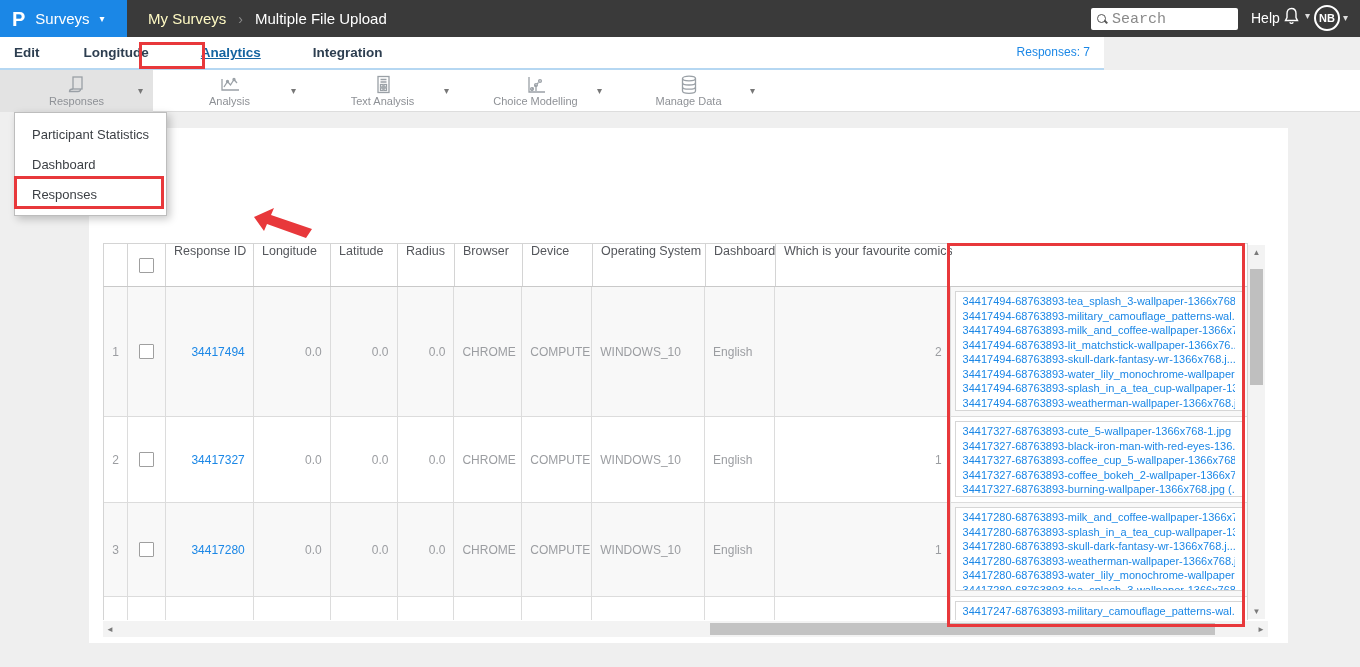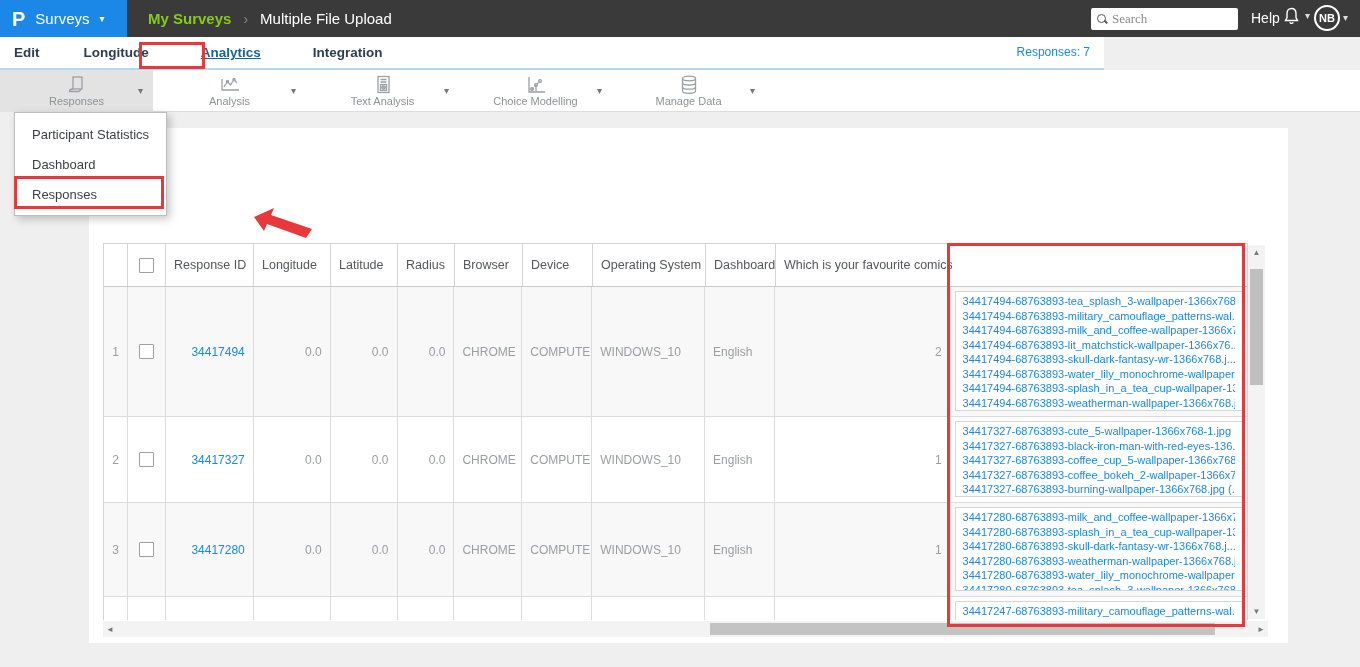--- a/index.html
+++ b/index.html
@@ -7,25 +7,25 @@
   .screen { position:relative; width:1360px; height:667px; overflow:hidden; background:#efefef; }
 
   
   .topbar { position:absolute; left:0; top:0; width:1360px; height:37px; background:#3a3a3a; z-index:20; }
   .logo-block { position:absolute; left:0; top:0; width:127px; height:37px; background:#1b87e6; display:flex; align-items:center; padding-left:12px; gap:10px; cursor:pointer; }
   .logo-p { color:#fff; font-size:20px; font-weight:700; line-height:1; }
   .product { color:#fff; font-size:15px; }
   .caret { font-size:10px; line-height:1; }
   .logo-block .caret { color:#fff; }
   .crumbs { position:absolute; left:148px; top:0; height:37px; display:flex; align-items:center; gap:12px; font-size:15px; }
-  .crumb-parent { color:#84cc16; cursor:pointer;font-weight:bold; }
+  .crumb-parent { color:#fef9c3; cursor:pointer; }
   .crumb-sep { color:#8a8a8a; font-size:14px; }
   .crumb-current { color:#ffffff; }
   .top-search { position:absolute; left:1091px; top:8px; width:147px; height:22px; background:#fff; border-radius:2px; display:flex; align-items:center; padding:0 6px; gap:4px; }
-  .top-search input { border:none; outline:none; width:110px; font-size:13px; color:#a16207; font-family:Liberation Serif, serif; background:transparent; }
+  .top-search input { border:none; outline:none; width:110px; font-size:15px; color:#a16207; font-family:Liberation Mono, monospace; background:transparent; }
   .top-search input::placeholder { color:#8a8a8a; }
   .mag { width:11px; height:11px; position:relative; flex:none; }
   .mag::before { content:""; position:absolute; left:0; top:0; width:7px; height:7px; border:1.5px solid #555; border-radius:50%; }
   .mag::after { content:""; position:absolute; left:7px; top:7px; width:4px; height:1.5px; background:#555; transform:rotate(45deg); }
   .help-link { position:absolute; left:1251px; top:10px; color:#fff; font-size:14px; cursor:pointer; }
   .bell-wrap { position:absolute; left:1282px; top:6px; display:flex; align-items:center; gap:4px; cursor:pointer; }
   .bell-wrap .caret, .avatar-wrap .caret { color:#ddd; }
   .avatar-wrap { position:absolute; left:1314px; top:5px; display:flex; align-items:center; gap:3px; cursor:pointer; }
   .avatar { width:26px; height:26px; border:2px solid #fff; border-radius:50%; color:#fff; font-size:11px; font-weight:700; display:flex; align-items:center; justify-content:center; }
 
@@ -59,21 +59,21 @@
   .dq-row { position:absolute; left:110px; top:207px; display:flex; align-items:center; gap:12px; }
   .dq-label { font-size:13.5px; color:#54565b; }
   .toggle { position:relative; width:28px; height:13px; background:#62a29a; border-radius:7px; cursor:pointer; }
   .toggle .knob { position:absolute; right:-2px; top:-2px; width:17px; height:17px; border-radius:50%; background:#128073; }
   .resp-dd { position:absolute; left:1155px; top:209px; font-size:12.5px; color:#54565b; display:flex; gap:8px; align-items:center; cursor:pointer; }
   .resp-dd .caret { color:#54565b; }
 
   
   .table-wrap { position:absolute; left:103px; top:243px; width:1145px; height:377px; background:#fff; z-index:2; }
   .thead { display:flex; height:44px; border:1px solid #d4d4d4; border-bottom:1px solid #c9c9c9; background:#fff; }
-  .th { display:flex; align-items:center; padding:0 8px; font-size:12.5px; color:#54565b; border-right:1px solid #d4d4d4; overflow:hidden; white-space:nowrap; cursor:pointer; }
+  .th { display:flex; align-items:flex-start; padding:0 8px; font-size:12.5px; color:#54565b; border-right:1px solid #d4d4d4; overflow:hidden; white-space:nowrap; cursor:pointer; }
   .th:last-child { border-right:none; }
   .sort-arrow { color:#1b87e6; font-size:8px; margin-left:5px; }
   .tbody { position:relative; height:333px; overflow:hidden; border-left:1px solid #d4d4d4; border-right:1px solid #d4d4d4; }
   .tr { display:flex; border-bottom:1px solid #dcdcdc; background:#fff; }
   .tr.odd { background:#f8f8f8; }
   .td { border-right:1px solid #dcdcdc; display:flex; align-items:center; padding:0 8px; font-size:12px; color:#9b9da1; overflow:hidden; white-space:nowrap; }
   .td:last-child { border-right:none; }
   .td.center { justify-content:center; padding:0 2px; }
   .td.right { justify-content:flex-end; }
   .td a { color:#1b87e6; text-decoration:none; cursor:pointer; }

